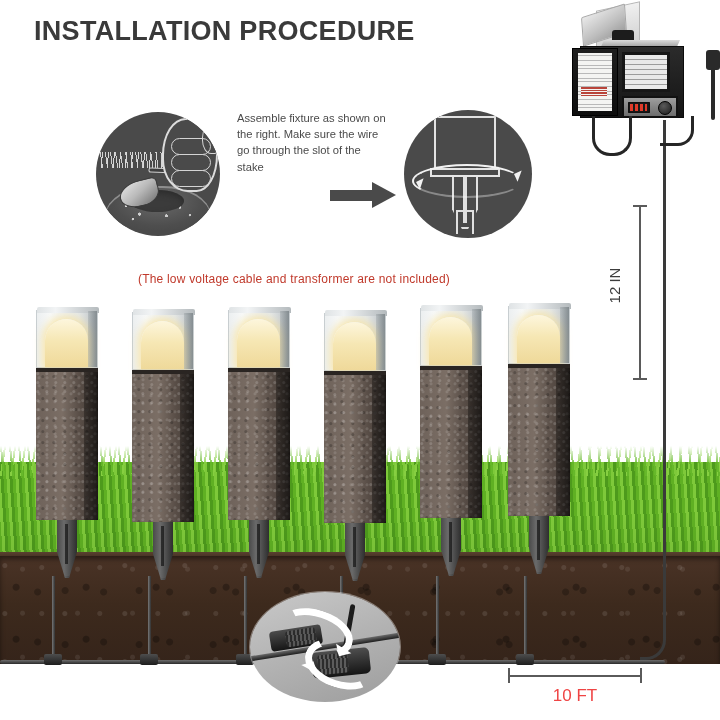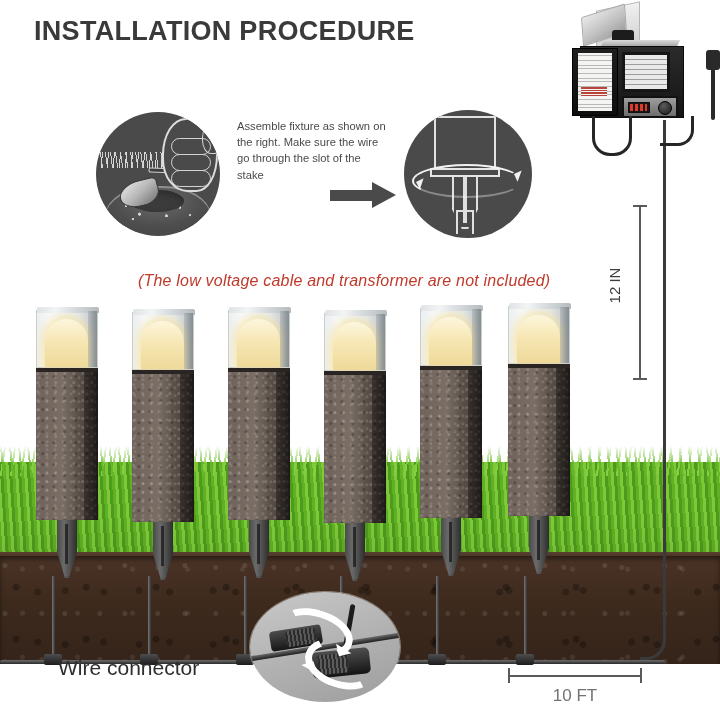--- a/index.html
+++ b/index.html
@@ -121,42 +121,42 @@
     border:2px solid #f2f2f2; border-radius:50%;
     border-right-color:transparent; border-bottom-color:rgba(255,255,255,.35);
   }
   .spin-a1, .spin-a2 { position:absolute; width:0;height:0; }
   .spin-a1{ left:6px; top:66px; border:6px solid transparent; border-right-color:#f2f2f2; transform:rotate(18deg); }
   .spin-a2{ left:104px; top:58px; border:6px solid transparent; border-left-color:#f2f2f2; transform:rotate(-160deg); }
 
   
   .instruct {
     position:absolute; left:237px; top:110px; width:150px;
-    font-size:11.2px; line-height:1.45; color:#4a4a4a;margin-top:8px;
+    font-size:11.2px; line-height:1.45; color:#4a4a4a;
   }
   .arrow-right{
     position:absolute; left:330px; top:182px; width:68px; height:26px;
   }
   .arrow-right .bar{
     position:absolute; left:0; top:8px; width:46px; height:11px; background:#4a4a4a;
   }
   .arrow-right .head{
     position:absolute; left:42px; top:0; width:0; height:0;
     border-top:13px solid transparent; border-bottom:13px solid transparent;
     border-left:24px solid #4a4a4a;
   }
 
   
   .main-head{
     position:absolute; left:128px; top:258px;
     font-size:22.5px; color:#2e2e2e; letter-spacing:.1px;
   }
   .disclaimer{
     position:absolute; left:138px; top:272px;
-    font-size:16px; color:#c0392b; letter-spacing:.2px;font-style:italic;
+    font-size:12px; color:#c0392b; letter-spacing:.2px;
   }
 
   
   .grass{
     position:absolute; left:0; top:462px; width:720px; height:96px;
     background:
       linear-gradient(180deg,rgba(255,255,255,0) 0%,rgba(255,255,255,0) 55%,rgba(0,0,0,.05) 100%),
       repeating-linear-gradient(86deg, #5fb023 0 3px, #7ec93a 3px 6px, #4d9a1c 6px 9px),
       repeating-linear-gradient(96deg, rgba(120,200,60,.85) 0 4px, rgba(60,140,25,.85) 4px 8px),
       linear-gradient(180deg,#8fd44a 0%, #5aad22 55%, #3d8a16 100%);
@@ -366,21 +366,21 @@
     font-size:15px; color:#3c3c3c;
     transform:rotate(-90deg); transform-origin:center;
     white-space:nowrap;
   }
   .dim-h{ position:absolute; left:508px; top:668px; width:134px; }
   .dim-h .line{ position:absolute; left:0; top:7px; width:100%; height:1.6px; background:#5a5a5a; }
   .dim-h .capL{ position:absolute; left:0; top:0; width:1.6px; height:15px; background:#5a5a5a; }
   .dim-h .capR{ position:absolute; right:0; top:0; width:1.6px; height:15px; background:#5a5a5a; }
   .dim-h .lbl{
     position:absolute; left:0; top:18px; width:100%;
-    text-align:center; font-size:17px; color:#737373;
+    text-align:center; font-size:17px; color:#ef4444;
   }
 
   
   .wc-circle{
     position:absolute; left:250px; top:592px; width:150px; height:110px;
     border-radius:50%;
     background:linear-gradient(160deg,#c9c9c9 0%, #b0b0b0 55%, #9d9d9d 100%);
     overflow:hidden;
     box-shadow:0 0 0 1px rgba(255,255,255,.4);
   }
@@ -598,15 +598,14 @@
   </div>
 
   <div class="wc-circle">
     <div class="wc-cable"></div>
     <div class="wc-c1"></div>
     <div class="wc-c2"></div>
     <div class="wc-lead"></div>
     <div class="wc-arr1"></div>
     <div class="wc-arr2"></div>
   </div>
-  <div class="wc-title">Wire connector</div>
 
 </div>
 
 </body></html>

